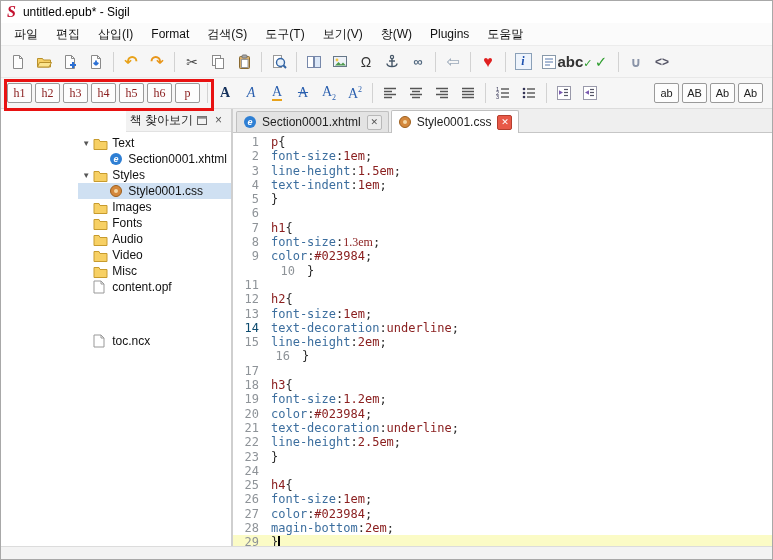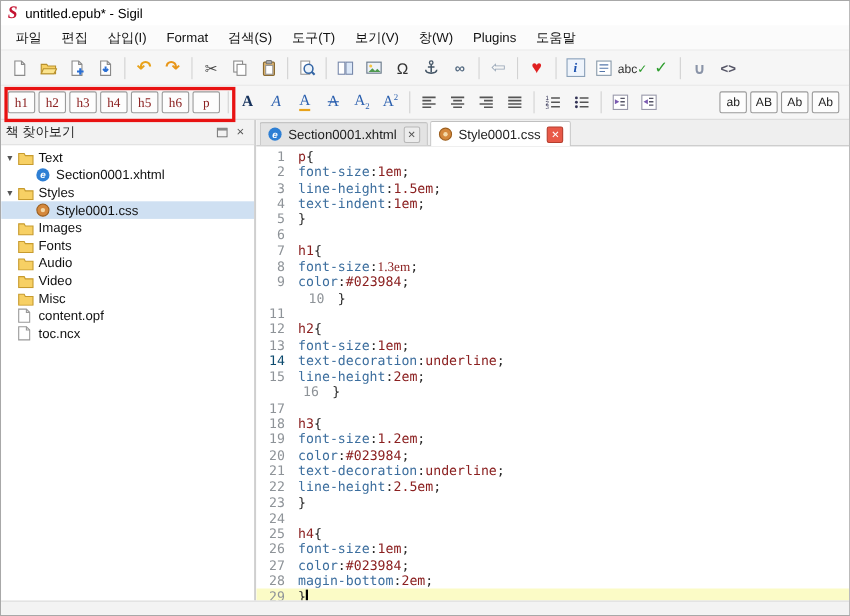--- a/index.html
+++ b/index.html
@@ -16,33 +16,33 @@
   
   .toolbar{display:flex;align-items:center;background:#f6f6f6;}
   .tb1{height:31px;flex:none;padding:0 4px;border-top:1px solid #ececec;}
   .tb2{height:30px;flex:none;padding:0 6px;position:relative;border-top:1px solid #e8e8e8;border-bottom:1px solid #dcdcdc;}
   .tbtn{width:26px;height:24px;flex:none;display:flex;align-items:center;justify-content:center;border-radius:2px;}
   .tbtn .icon{display:flex;align-items:center;justify-content:center;}
   .sep{width:1px;height:20px;background:#d2d2d2;margin:0 4px;flex:none;}
   .uni{line-height:1;display:inline-block;}
   .ibox{display:inline-block;width:15px;height:15px;line-height:15px;text-align:center;border:1px solid #8aa0b8;background:#eef4fc;
     color:#1a4fae;font-weight:bold;font-style:italic;font-family:"Liberation Serif",serif;font-size:12px;}
-  .abc b{font-size:11px;color:#333;font-weight:normal;}
+  .abc b{font-size:15px;color:#333;font-weight:bold;}
   .abc i{color:#2a9a2a;font-style:normal;font-weight:bold;font-size:11px;}
   .fA{font-family:"Liberation Serif",serif;font-size:14px;line-height:1;}
   .hbtn{width:25px;height:20px;flex:none;box-sizing:border-box;border:1px solid #9a9a9a;background:#fdfdfd;border-radius:2px;
     color:#8b2020;display:flex;align-items:center;justify-content:center;font-size:12px;margin-right:3px;
     font-family:"Liberation Serif",serif;}
   .case-btn{width:25px;height:20px;flex:none;box-sizing:border-box;border:1px solid #9a9a9a;background:#fdfdfd;border-radius:2px;
     color:#222;display:flex;align-items:center;justify-content:center;font-size:11px;margin-right:3px;}
   .annotation-box{position:absolute;left:3px;top:1px;width:204px;height:26px;border:3px solid #e81212;pointer-events:none;z-index:5;}
   .spacer{flex:1;}
   
   .main{flex:1;display:flex;min-height:0;}
-  .sidebar{width:230px;flex:none;display:flex;flex-direction:column;border-right:2px solid #cfcfcf;background:#fff;}
+  .sidebar{width:230px;flex:none;display:flex;flex-direction:column;border-right:2px solid #cfcfcf;background:#fff;align-items:flex-end;}
   .sidebar-header{height:22px;flex:none;display:flex;align-items:center;background:#f2f2f2;border-bottom:1px solid #e2e2e2;padding:0 4px;}
   .sidebar-title{flex:1;color:#222;}
   .hdr-btn{width:17px;height:16px;display:flex;align-items:center;justify-content:center;color:#555;font-size:12px;}
   .tree{flex:1;overflow:hidden;padding-top:3px;}
   .tree-row{height:16px;display:flex;align-items:center;padding-left:4px;white-space:nowrap;}
   .tree-row .expander{width:11px;flex:none;font-size:8px;color:#555;}
   .tree-row .ticon{width:19px;flex:none;display:flex;align-items:center;}
   .tree-row.selected{background:#cfe0f2;}
   .tree-label{padding-right:4px;}
   
@@ -533,21 +533,21 @@
           <div class="tree-row" style="padding-left: 4px;">
             <span class="expander"></span>
             <span class="ticon">
               <svg width="12" height="14" viewBox="0 0 12 14">
                 <path d="M1 1h7l3 3v9H1z" fill="#fff" stroke="#999"></path>
                 <path d="M8 1v3h3" fill="none" stroke="#999"></path>
               </svg>
             </span>
             <span class="tree-label">content.opf</span>
           </div>
-          <div class="tree-row" style="padding-left: 4px;">
+          <div class="tree-row" style="padding-left: 4px; margin-top: 38px;">
             <span class="expander"></span>
             <span class="ticon">
               <svg width="12" height="14" viewBox="0 0 12 14">
                 <path d="M1 1h7l3 3v9H1z" fill="#fff" stroke="#999"></path>
                 <path d="M8 1v3h3" fill="none" stroke="#999"></path>
               </svg>
             </span>
             <span class="tree-label">toc.ncx</span>
           </div>
         </div>

